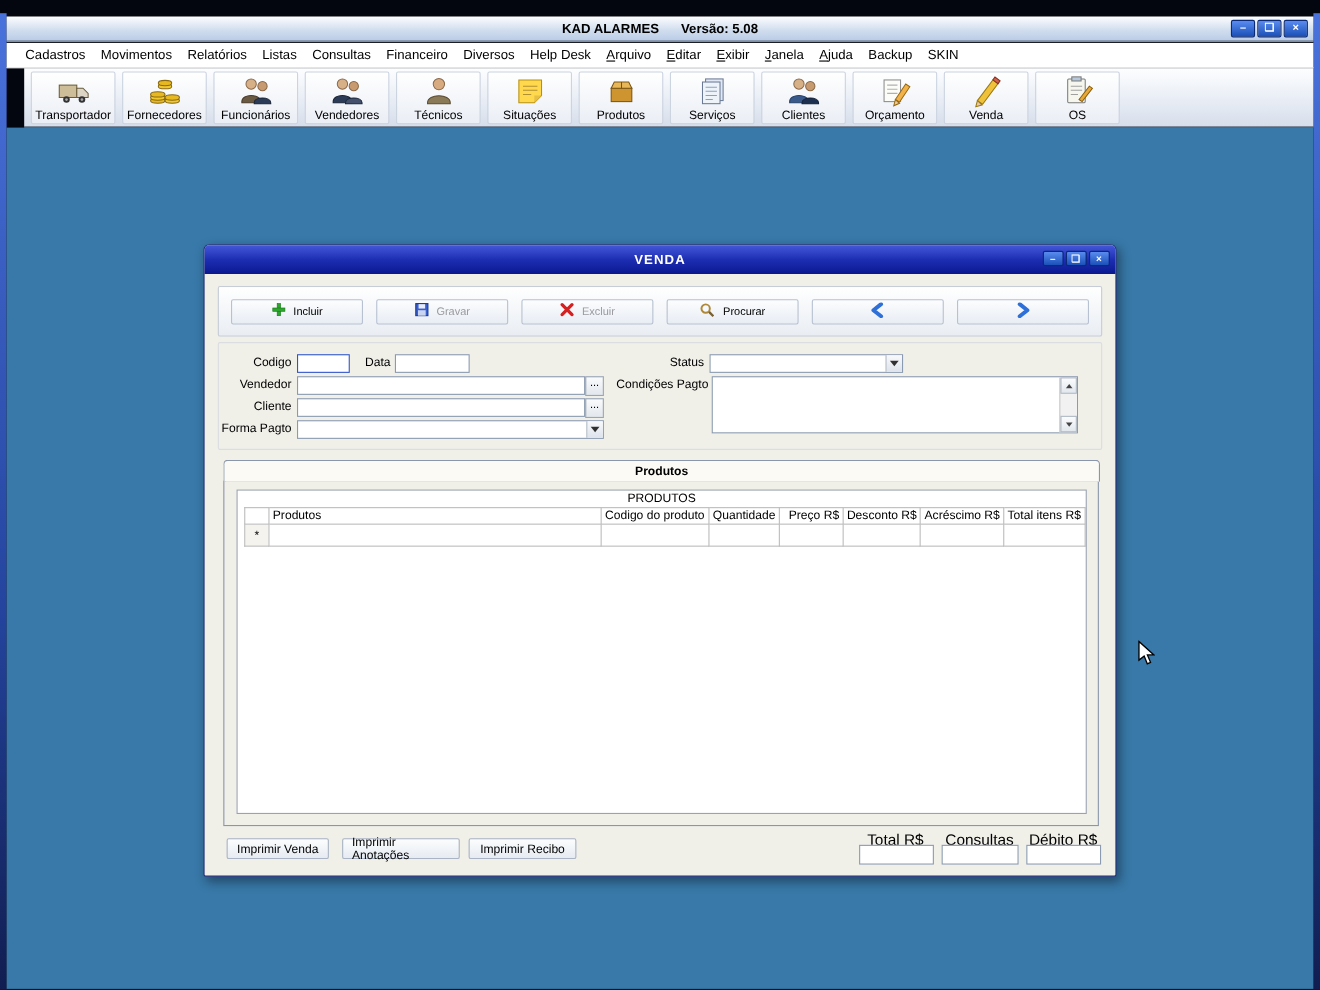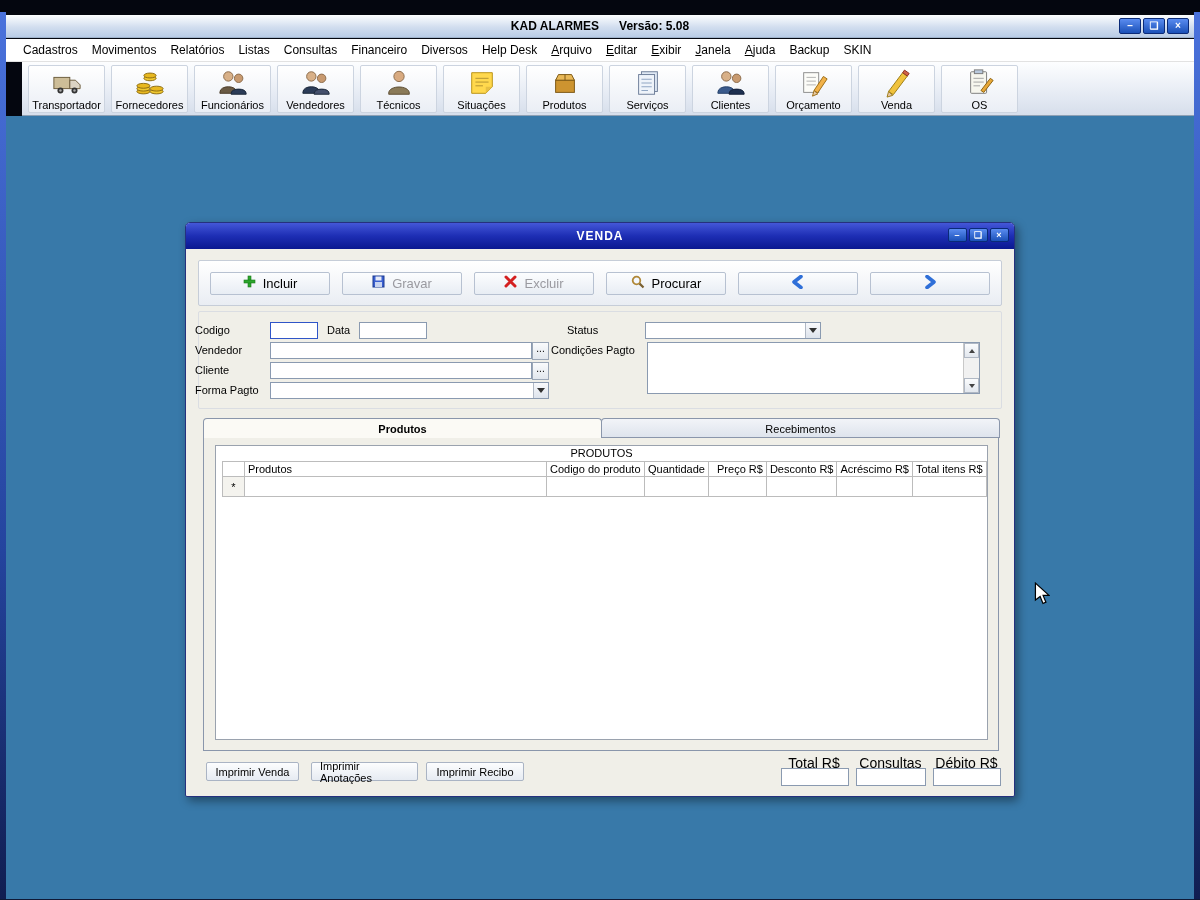--- a/index.html
+++ b/index.html
@@ -55,27 +55,27 @@
     letter-spacing:1px; }
   .v-titlebar .win-btns { top:5px; }
   .v-body { position:absolute; left:0; right:0; top:26px; bottom:0; }
 
   
   .v-toolbar { position:absolute; left:12px; right:12px; top:11px; height:46px;
     background:linear-gradient(180deg,#ffffff,#e9edf3); border:1px solid #c6cdd8; border-radius:2px;
     display:flex; align-items:center; justify-content:space-between; padding:0 11px; }
   .v-btn { width:120px; height:23px; background:linear-gradient(180deg,#fcfdfe,#e8edf4);
     border:1px solid #b7c1d1; border-radius:2px; display:flex; align-items:center; justify-content:center;
-    gap:7px; font-size:13px; cursor:default; }
+    gap:7px; font-size:10px; cursor:default; }
   .v-btn.disabled { color:#9a9aa0; }
 
   
   .v-form { position:absolute; left:12px; right:12px; top:62px; height:98px;
     border:1px solid #dadde2; border-radius:2px; }
-  .f-label { position:absolute; font-size:11px; white-space:nowrap; }
+  .f-label { position:absolute; font-size:11px; text-align:right; white-space:nowrap; }
   .f-input { position:absolute; height:17px; background:#fff; border:1px solid #8a9ab0;
     font-size:11px; padding:0 3px; font-family:"Liberation Sans",sans-serif; }
   .f-input.focus { border:1px solid #2f55c8; }
   .combo { position:absolute; height:17px; background:#fff; border:1px solid #8a9ab0; }
   .combo .dd { position:absolute; right:0; top:0; bottom:0; width:15px;
     background:linear-gradient(180deg,#f8f9fb,#dde3ec); border-left:1px solid #b0b8c4;
     display:flex; align-items:center; justify-content:center; }
   .tri-down { width:0; height:0; border:4px solid transparent; border-top:5px solid #303030; margin-top:4px; }
   .tri-up-s { width:0; height:0; border:3px solid transparent; border-bottom:4px solid #444; margin-bottom:3px; }
   .tri-down-s { width:0; height:0; border:3px solid transparent; border-top:4px solid #444; margin-top:3px; }
@@ -408,23 +408,20 @@
           <span></span>
           <span class="dd">
               <span class="tri-down"></span>
             </span>
         </div>
       </div>
 
       <div class="v-tabs">
         <div class="v-tab active">
             <span>Produtos</span>
-          </div>
-        <div class="v-tab">
-            <span>Recebimentos</span>
           </div>
       </div>
 
       <div class="v-tabpanel">
         <div class="groupbox">
           <div class="gb-title">PRODUTOS</div>
           <table class="grid">
             <colgroup>
               <col style="width:22px">
                 <col style="width:302px">

